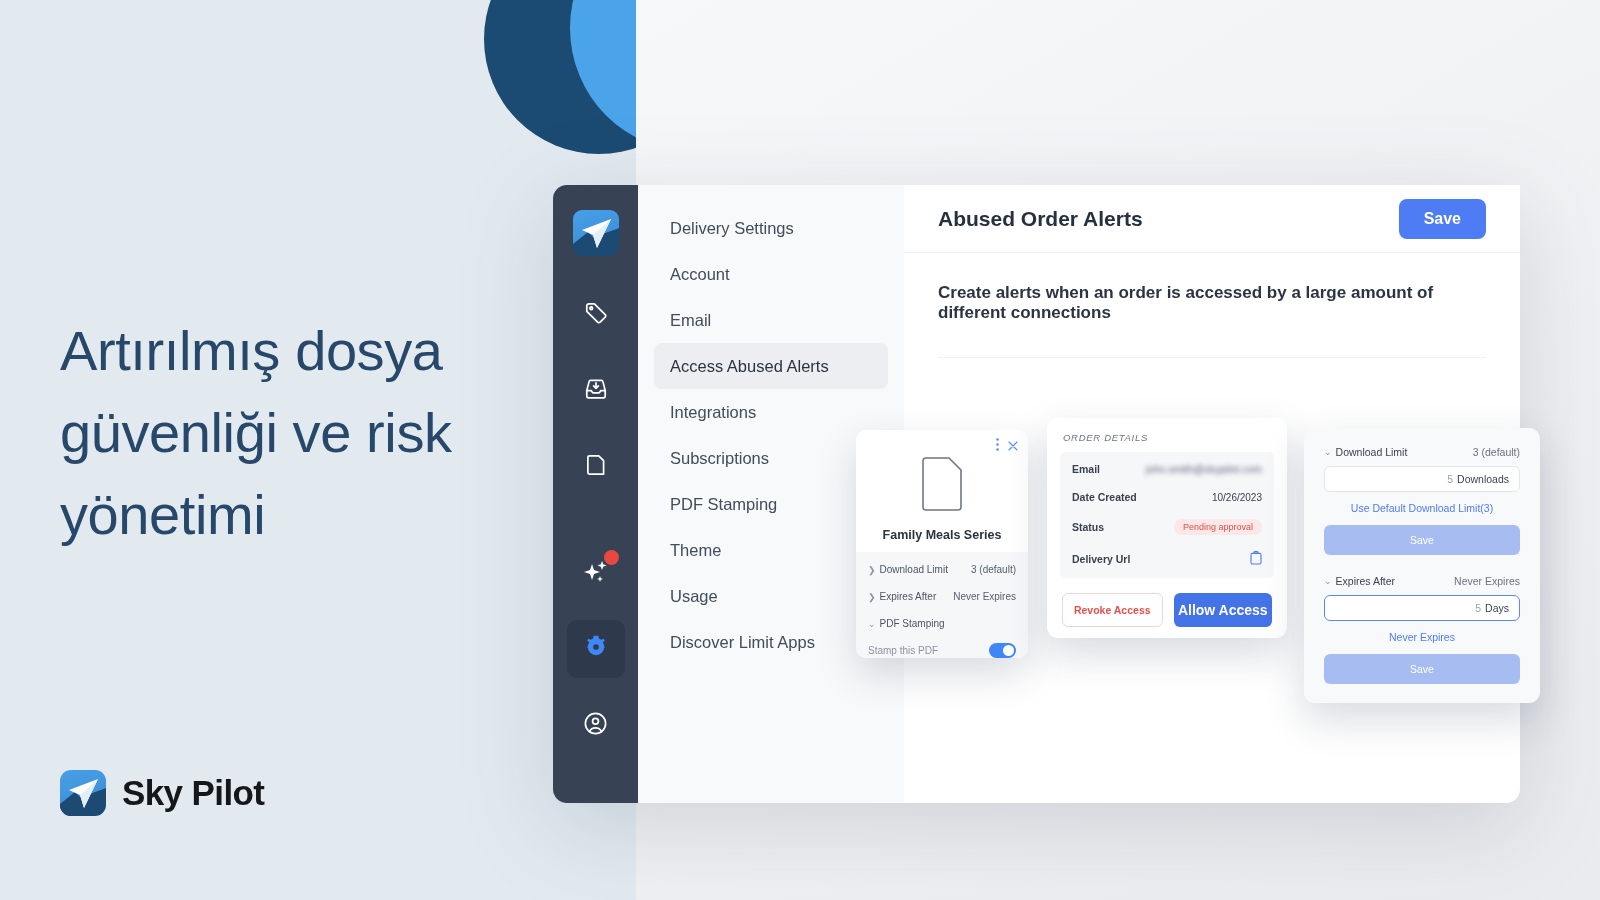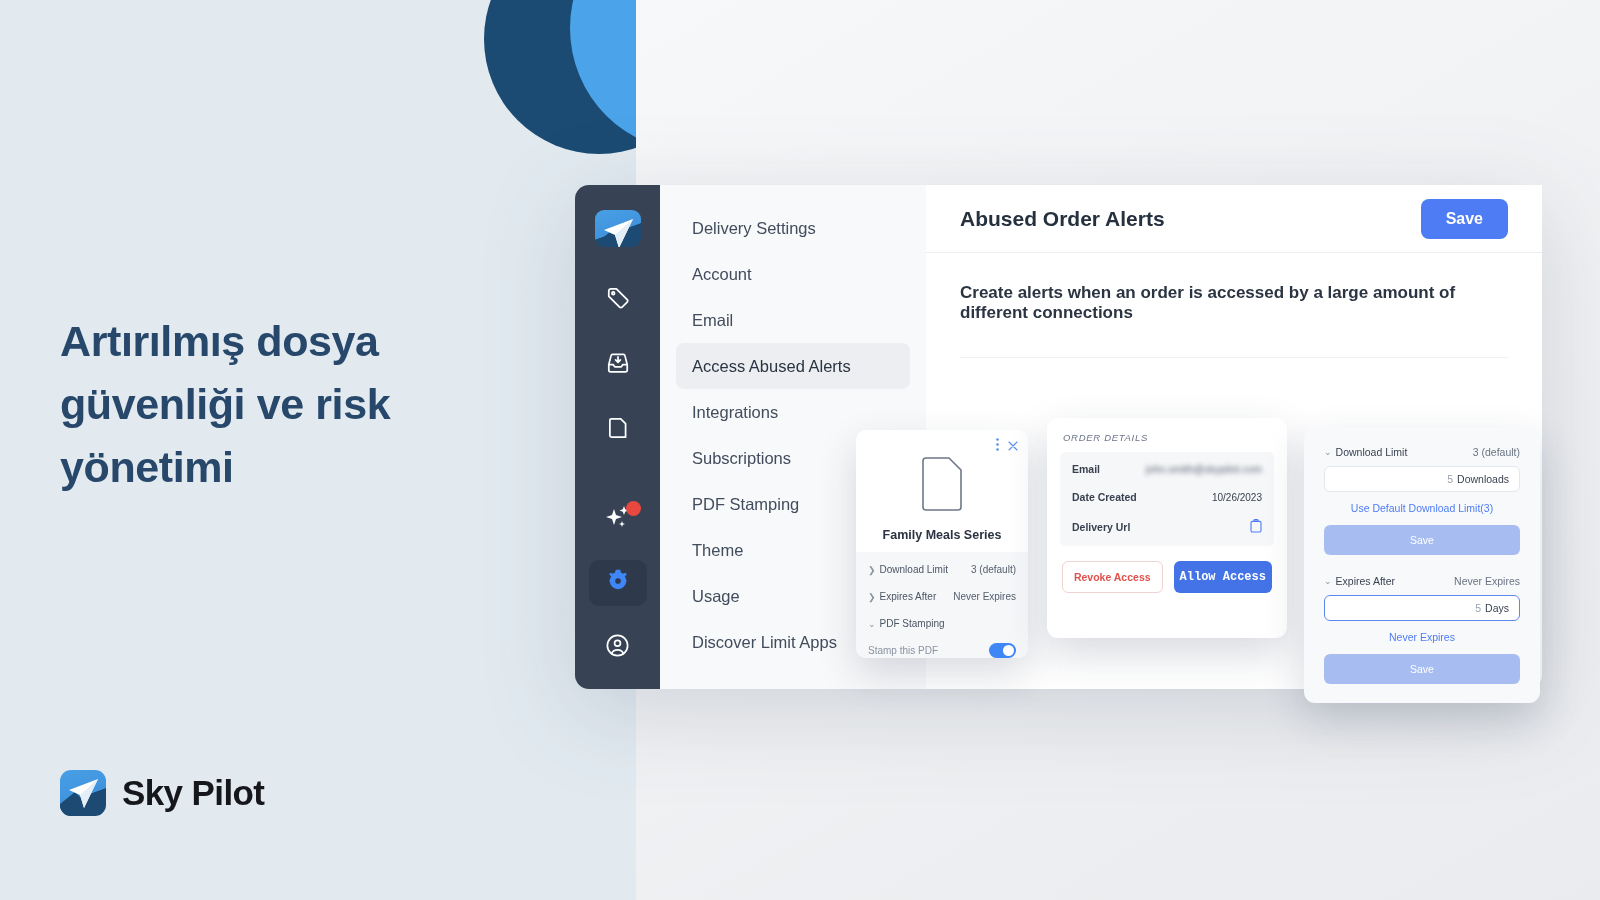--- a/index.html
+++ b/index.html
@@ -34,42 +34,41 @@
   }
   .rightpanel-clip {
     position: absolute; left: 636px; top: 0; width: 964px; height: 900px;
     background: linear-gradient(150deg,#f7f8f9 0%, #f1f2f4 45%, #eaebee 100%);
     overflow: hidden; z-index: 3;
   }
 
   
   .headline {
     position: absolute; left: 60px; top: 310px; width: 430px;
-    font-size: 43px; line-height: 1.46; font-weight: 700;
+    font-size: 56px; line-height: 1.46; font-weight: 400;
     color: #27486b; letter-spacing: -0.4px; z-index: 4;
   }
   .brand {
     position: absolute; left: 60px; top: 770px; display: flex;
     align-items: center; gap: 16px; z-index: 4;
   }
   .brand-mark {
     width: 46px; height: 46px; border-radius: 11px; overflow: hidden;
     position: relative; background: linear-gradient(160deg,#49a0e6 0%,#3f93dd 55%,#1d4a73 56%,#1d4a73 100%);
     flex: none;
   }
   .brand-mark svg { position: absolute; left: 0; top: 0; }
   .brand-name { font-size: 35px; font-weight: 700; color: #16171a; letter-spacing: -0.6px; }
 
   
   .app-window {
     position: absolute; left: 553px; top: 185px; z-index: 6;
-    width: 967px; height: 504px;
+    width: 967px; height: 618px;
     display: flex; border-radius: 14px 0 14px 14px;
     filter: drop-shadow(0 22px 46px rgba(40,55,80,.16));
-    margin-left: 22px;
   }
   .railbar {
     width: 85px; background: #374355; border-radius: 14px 0 0 14px;
     display: flex; flex-direction: column; align-items: center;
     padding-top: 25px; flex: none;
   }
   .rail-logo {
     width: 46px; height: 46px; border-radius: 9px; overflow: hidden;
     position: relative; margin-bottom: 30px;
     background: linear-gradient(160deg,#49a0e6 0%,#3f93dd 55%,#1d4a73 56%,#1d4a73 100%);
@@ -180,22 +179,22 @@
     padding: 3px 9px; font-size: 9px; font-weight: 400;
   }
   .co-actions { display: flex; gap: 11px; margin-top: 15px; padding: 0 2px; }
   .btn-revoke {
     flex: 1; border: 1px solid #f0d3d3; background: #fff; color: #e2524c;
     border-radius: 6px; padding: 8px 0; font-size: 10.5px; font-weight: 700;
     cursor: pointer; font-family: inherit;
   }
   .btn-allow {
     flex: 1; border: none; background: #4373e6; color: #fff;
-    border-radius: 6px; padding: 9px 0; font-size: 12px; font-weight: 700;
-    cursor: pointer; font-family: Liberation Mono, monospace;
+    border-radius: 6px; padding: 9px 0; font-size: 14px; font-weight: 700;
+    cursor: pointer; font-family: Liberation Sans, sans-serif;
   }
 
   .card-limits {
     left: 1304px; top: 428px; width: 236px; height: 275px;
     background: #f8f9fb; border-radius: 11px;
     box-shadow: 0 16px 40px rgba(35,50,75,.18);
     padding: 10px 10px; overflow: hidden;
   }
   .cl-head {
     display: flex; justify-content: space-between; align-items: center;
@@ -423,20 +422,24 @@
   <div class="co-table">
     <div class="co-row">
       <span class="lbl">Email</span>
       <span class="co-blur">john.smith@skypilot.com</span>
     </div>
     <div class="co-row">
       <span class="lbl">Date Created</span>
       <span class="co-val">10/26/2023</span>
     </div>
     <div class="co-row">
+      <span class="lbl">Status</span>
+      <span class="badge-pending">Pending approval</span>
+    </div>
+    <div class="co-row">
       <span class="lbl">Delivery Url</span>
       <span>
         <svg width="12" height="14" viewBox="0 0 12 14" fill="none" stroke="#4e7cf5" stroke-width="1.1" stroke-linejoin="round">
           <rect x="1" y="2.4" width="10" height="10.6" rx="1.4"></rect>
           <path d="M4 2.4 L4 1.3 A0.8 0.8 0 0 1 4.8 0.6 L7.2 0.6 A0.8 0.8 0 0 1 8 1.3 L8 2.4 Z"></path>
         </svg>
       </span>
     </div>
   </div>
   <div class="co-actions">

